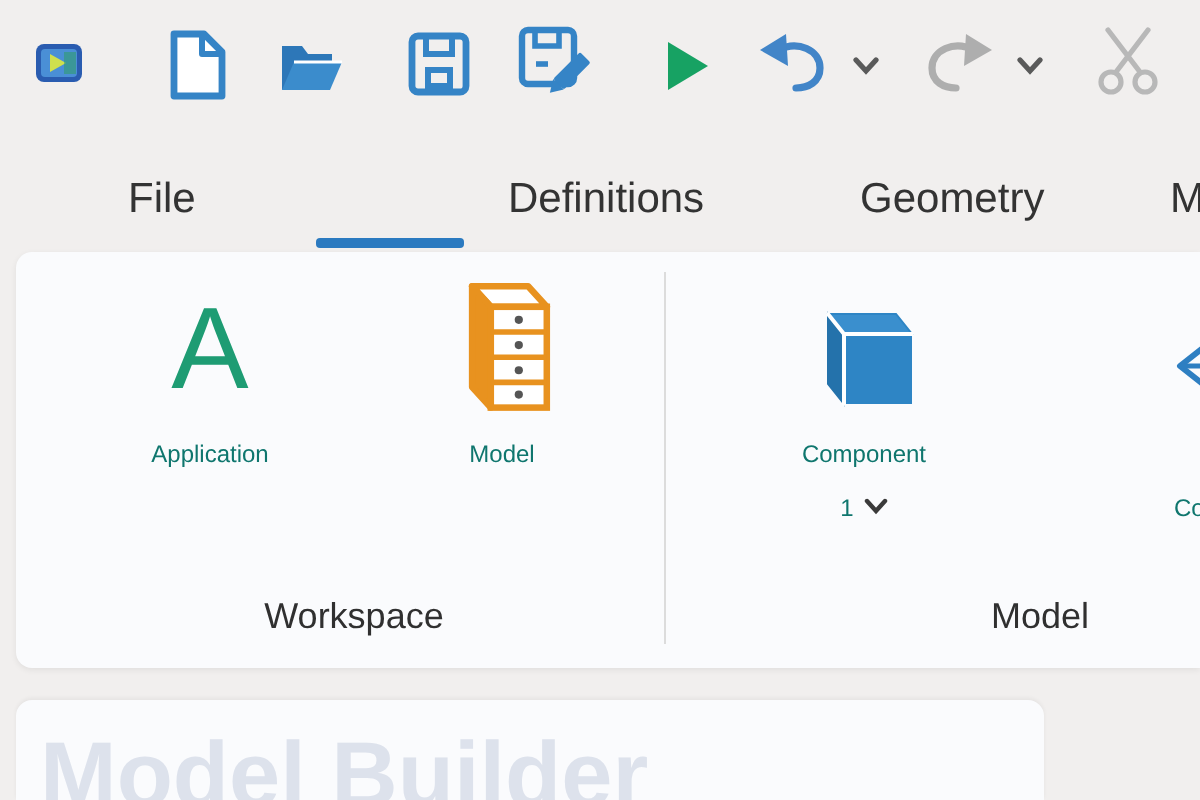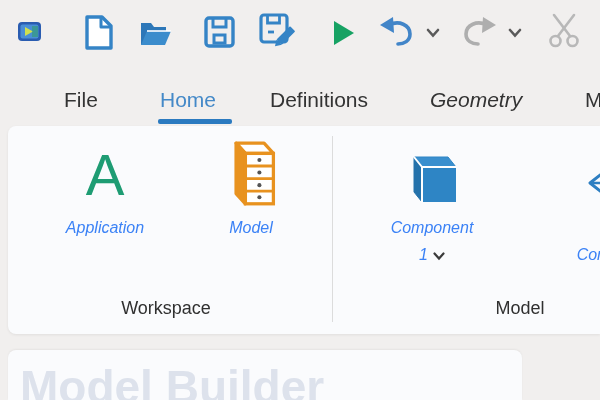--- a/index.html
+++ b/index.html
@@ -17,21 +17,21 @@
   #tab-underline { position:absolute; left:158px; top:119px; width:74px; height:5px;
     background:#2b7ac0; border-radius:2px; }
 
   
   #ribbon { position:absolute; left:8px; top:126px; width:592px; height:208px;
     background:#fafbfd; border-radius:8px 0 0 8px; overflow:hidden;
     box-shadow:0 1px 3px rgba(0,0,0,.07); }
   .rb-btn { position:absolute; top:6px; width:150px; height:166px; display:flex;
     flex-direction:column; align-items:center; cursor:default; }
   .rb-icon { height:76px; display:flex; align-items:flex-end; justify-content:center; }
-  .rb-label { margin-top:6px; font-size:16px; line-height:27px; color:#3b82f6; text-align:center; white-space:nowrap;font-style:italic; }
+  .rb-label { margin-top:6px; font-size:12px; line-height:27px; color:#0f766e; text-align:center; white-space:nowrap; }
   .letter-icon { font-size:58px; line-height:66px; font-weight:500; color:#1e9c73; }
   .grp-label { position:absolute; top:172px; font-size:18px; color:#303030; text-align:center; width:200px; }
   .vsep { position:absolute; top:10px; width:1px; height:186px; background:#dcdcdc; }
   .chev-inline { display:inline-block; vertical-align:middle; margin-left:5px; }
 
   
   #bottom-panel { position:absolute; left:8px; top:350px; width:514px; height:50px;
     background:#fafbfd; border-radius:8px 8px 0 0; overflow:hidden;
     box-shadow:0 -1px 2px rgba(0,0,0,.05); }
   #bottom-title { position:absolute; left:12px; top:10px; font-size:46px; font-weight:bold;
@@ -123,23 +123,22 @@
       <g stroke="#b8b8b8" stroke-width="2.6" fill="none" stroke-linecap="round">
         <path d="M8 2 L24 23"></path>
         <path d="M28 2 L12 23"></path>
         <circle cx="9.5" cy="28" r="5"></circle>
         <circle cx="26.5" cy="28" r="5"></circle>
       </g>
     </svg>
   </div>
 
   <div class="tab" style="left:64px;">File</div>
-  <div class="tab active" style="left:160px;">Home</div>
-  <div class="tab" style="left:270px;">Definitions</div>
-  <div class="tab" style="left:430px;font-style:italic;">Geometry</div>
+  <div class="tab" style="left:254px;">Definitions</div>
+  <div class="tab" style="left:430px;">Geometry</div>
   <div class="tab" style="left:585px;">Materials</div>
   <div id="tab-underline"></div>
 
   <div id="ribbon">
 
     <div class="rb-btn" style="left:22px;">
       <div class="rb-icon">
           <span class="letter-icon">A</span>
         </div>
       <div class="rb-label">
@@ -158,21 +157,21 @@
           <circle cx="39" cy="36.5" r="2.2" fill="#555555"></circle>
           <circle cx="39" cy="50" r="2.2" fill="#555555"></circle>
           <circle cx="39" cy="63" r="2.2" fill="#555555"></circle>
         </svg>
       </div>
       <div class="rb-label">
         <div>Model</div>
       </div>
     </div>
 
-    <div class="grp-label" style="left:58px;">Workspace</div>
+    <div class="grp-label" style="left:69px;">Workspace</div>
 
     <div class="vsep" style="left:324px;"></div>
 
     <div class="rb-btn" style="left:349px;">
       <div class="rb-icon">
         <svg width="56" height="58" viewBox="0 0 56 58">
           <polygon points="18,17 10,7 44,7 52,17" fill="#3a8fce" stroke="#2e85c5" stroke-width="1"></polygon>
           <polygon points="10,7 18,17 18,52 10,42" fill="#2472ab" stroke="#2472ab" stroke-width="1"></polygon>
           <rect x="18" y="17" width="34" height="35" fill="#2e85c5"></rect>
           <path d="M18 17 L10 7 M18 17 H52 M18 17 V52" stroke="#ffffff" stroke-width="2" stroke-linecap="round"></path>

